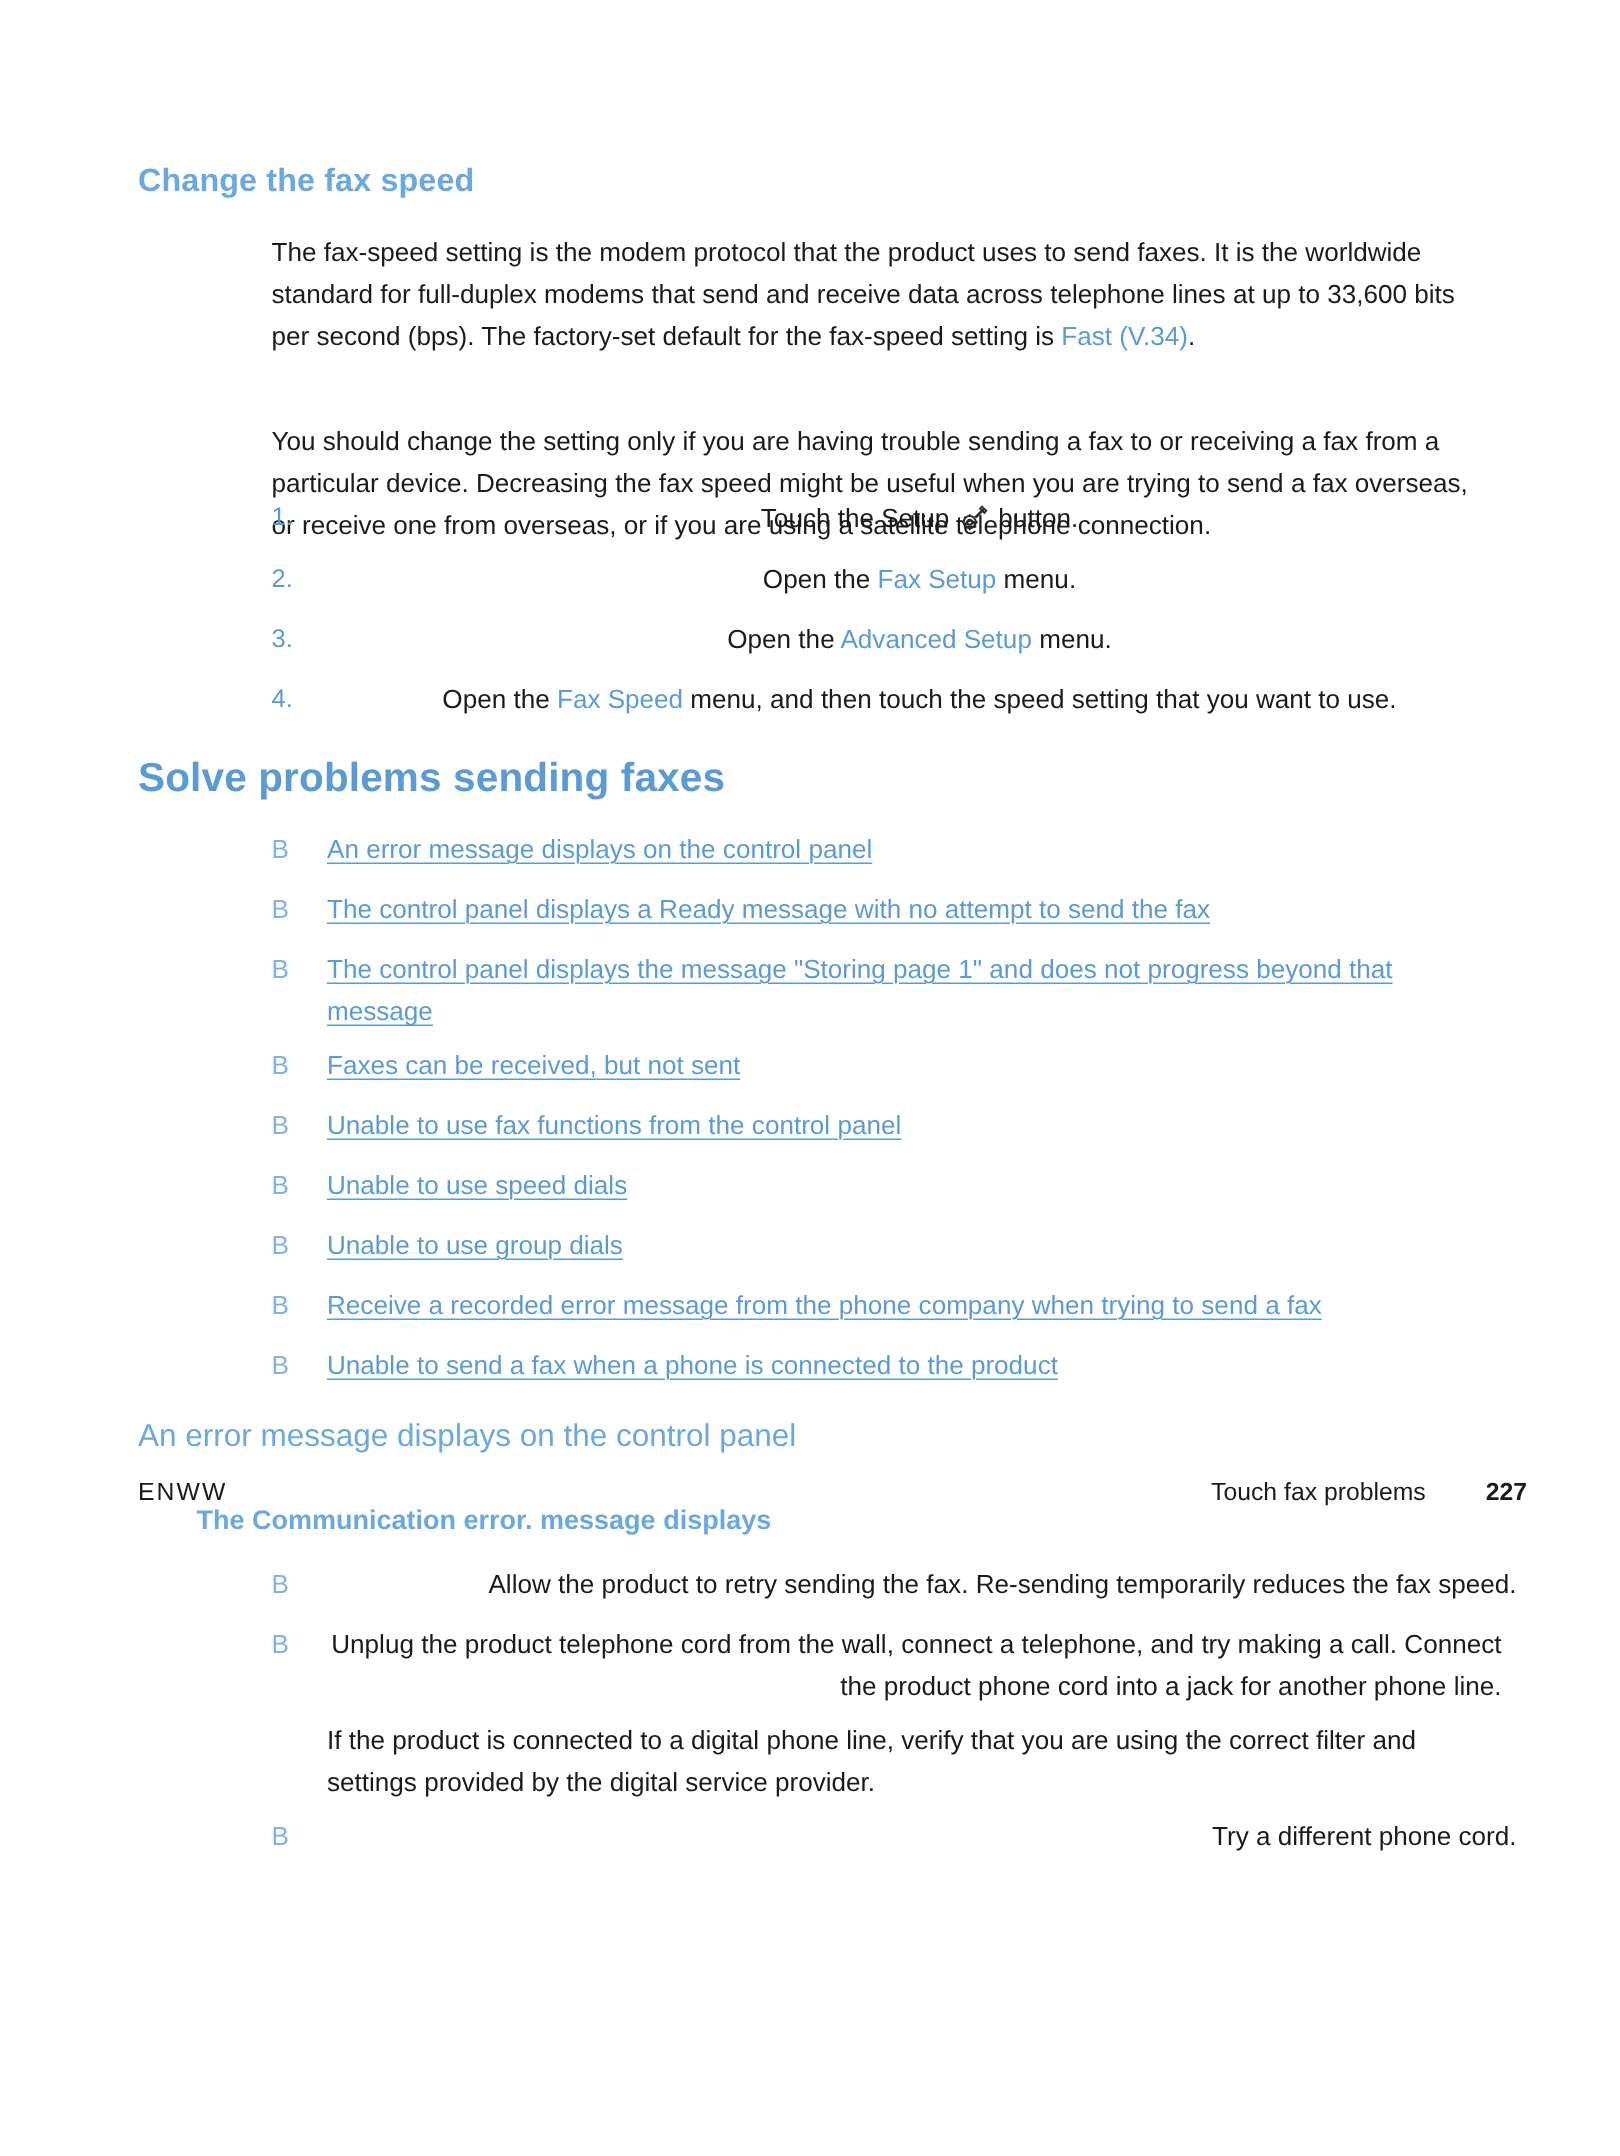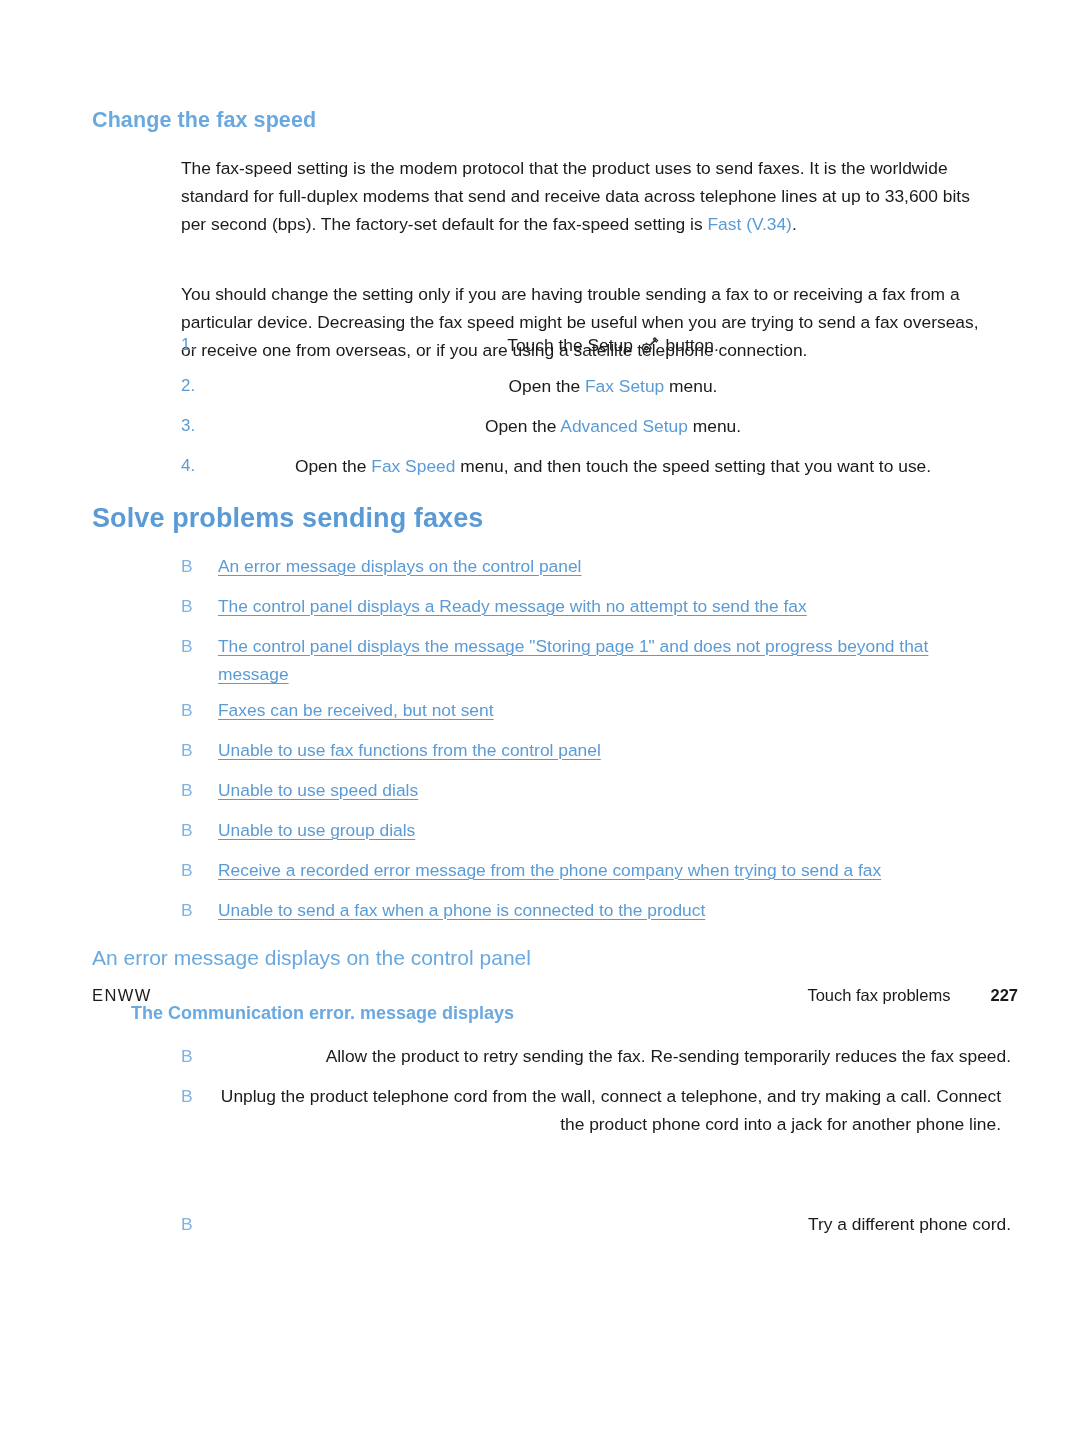--- a/index.html
+++ b/index.html
@@ -262,20 +262,21 @@
   <div class="bli bodyrow" style="top:1042px;">
     <span class="bullet">B</span>
     <span class="btxt">Allow the product to retry sending the fax. Re-sending temporarily reduces the fax speed.</span>
   </div>
 
   <div class="bli bodyrow" style="top:1082px; width:820px;">
     <span class="bullet">B</span>
     <span class="btxt">Unplug the product telephone cord from the wall, connect a telephone, and try making a call. Connect the product phone cord into a jack for another phone line.</span>
   </div>
 
+  <div class="subpara" style="top:1146px;">If the product is connected to a digital phone line, verify that you are using the correct filter and settings provided by the digital service provider.</div>
 
   <div class="bli bodyrow" style="top:1210px;">
     <span class="bullet">B</span>
     <span class="btxt">Try a different phone cord.</span>
   </div>
 
   <div class="footer-left">ENWW</div>
 
   <div class="footer-right">
     <span>Touch fax problems</span><span class="pg">227</span>

